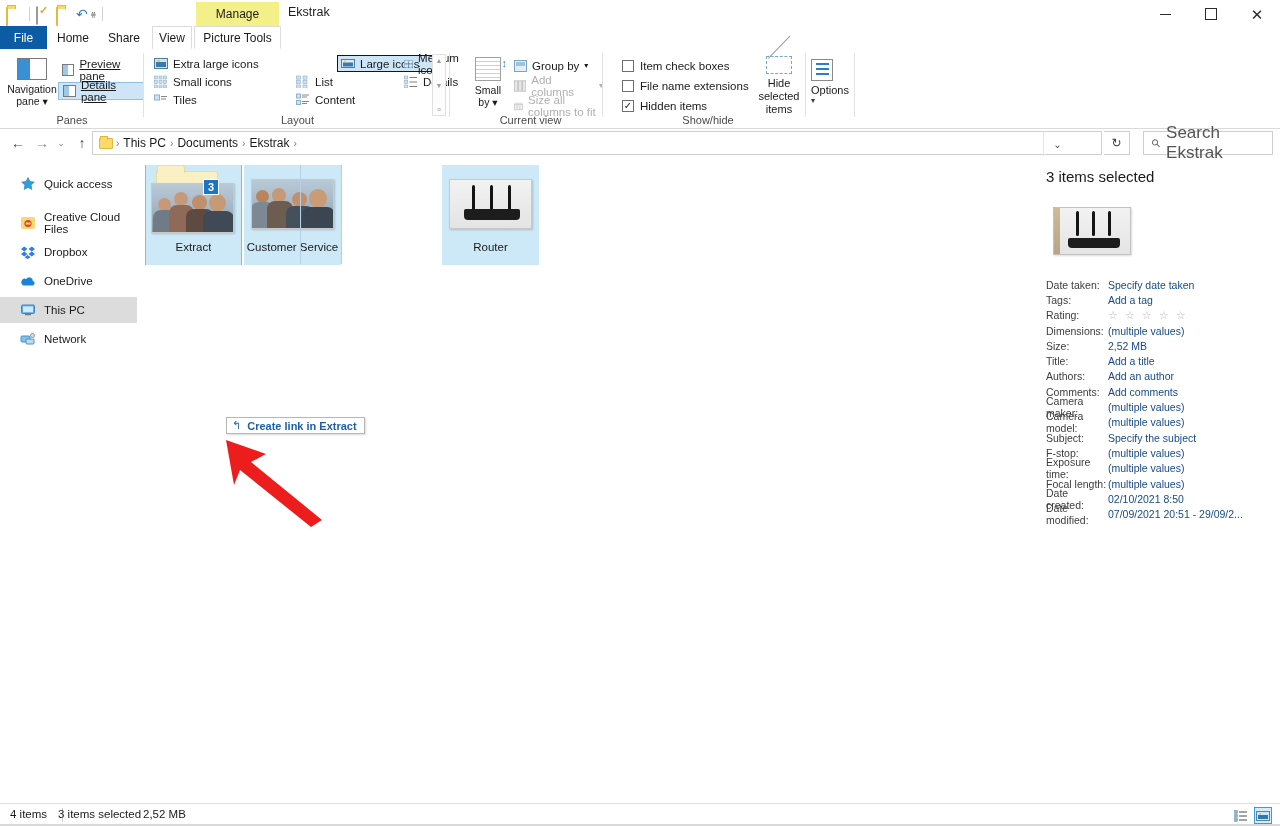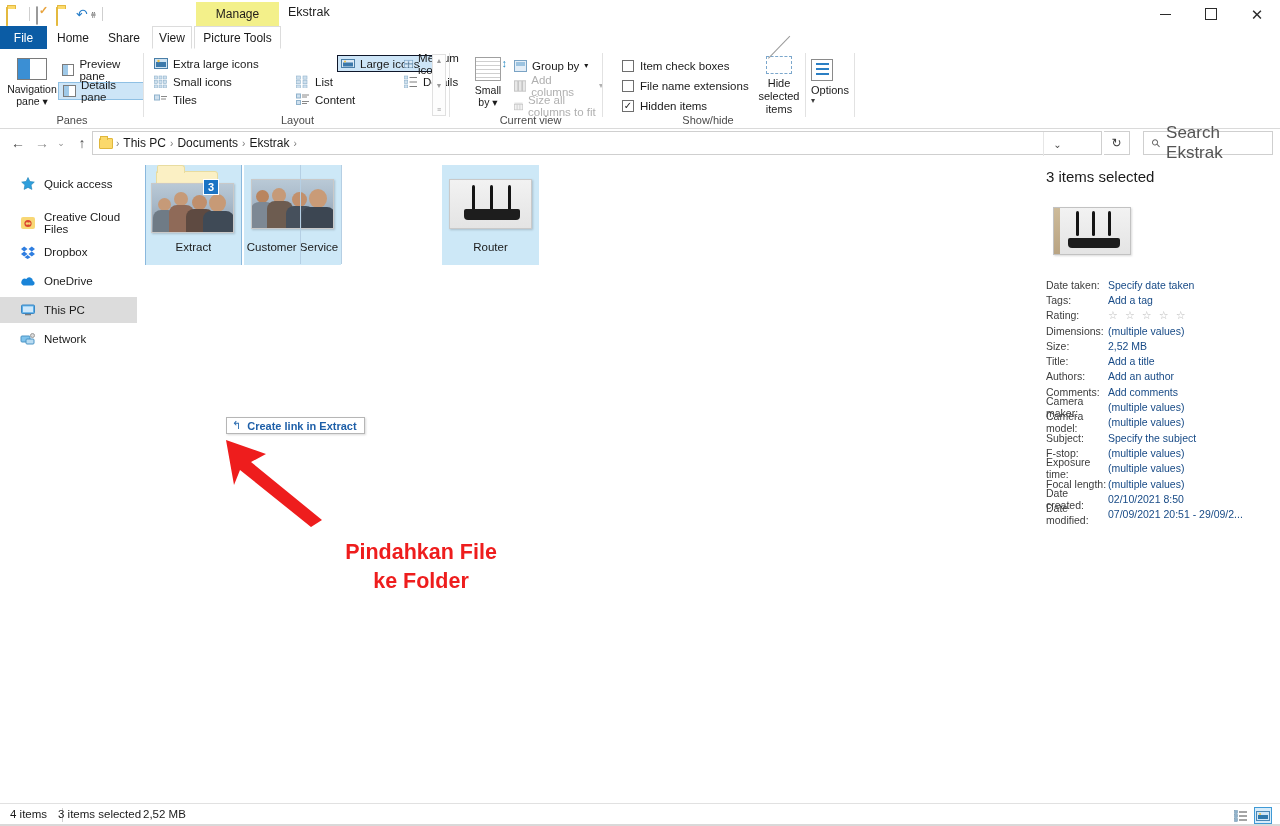--- a/index.html
+++ b/index.html
@@ -125,21 +125,21 @@
     display: flex; flex-direction: column; align-items: center;
   }
   .navpane-glyph {
     width: 30px; height: 22px; border: 1px solid #7a7a7a; background: #ffffff;
     display: flex; margin-top: 4px;
   }
   .navpane-glyph i { display: block; width: 12px; background: #3b8fd4; }
   .navpane-txt { font-size: 10.5px; color: #1a1a1a; text-align: center; line-height: 12px; margin-top: 3px; }
   .pane-item {
     position: absolute; left: 58px; height: 18px; display: flex; align-items: center;
-    gap: 5px; font-size: 11.5px; color: #1a1a1a; padding: 0 4px;
+    gap: 5px; font-size: 11.5px; color: #1a1a1a; padding: 0 4px; text-decoration: underline;
   }
   .pane-item.on { background: #cde5f7; border: 1px solid #8fc0e4; }
   .pane-ico {
     width: 14px; height: 12px; border: 1px solid #7b7b7b; background: #fff; display: flex;
   }
   .pane-ico i { display: block; width: 5px; background: #9fc9e8; }
 
   
   .g-layout { left: 145px; width: 305px; }
   .lay-item {
@@ -899,24 +899,20 @@
       <span class="drag-tip-ico">↰</span>
       <span class="drag-tip-txt">Create link in Extract</span>
     </div>
 
     <div class="anno-arrow">
       <svg width="110" height="95" viewBox="0 0 110 95">
         <path d="M8 8 L48 22 L33 30 L104 88 L93 95 L22 38 L16 53 Z" fill="#ee1d1d"></path>
       </svg>
     </div>
 
-    <div class="anno-text">
-      <div>Pindahkan File</div>
-      <div>ke Folder</div>
-    </div>
 
   </div>
 
   <div class="statusbar">
     <div class="sb-item" style="left:10px;">4 items</div>
     <div class="sb-sep" style="left:62px;"></div>
     <div class="sb-item" style="left:58px;">3 items selected</div>
     <div class="sb-item" style="left:143px;">2,52 MB</div>
     <div class="sb-views">
       <div class="sb-vbtn">

